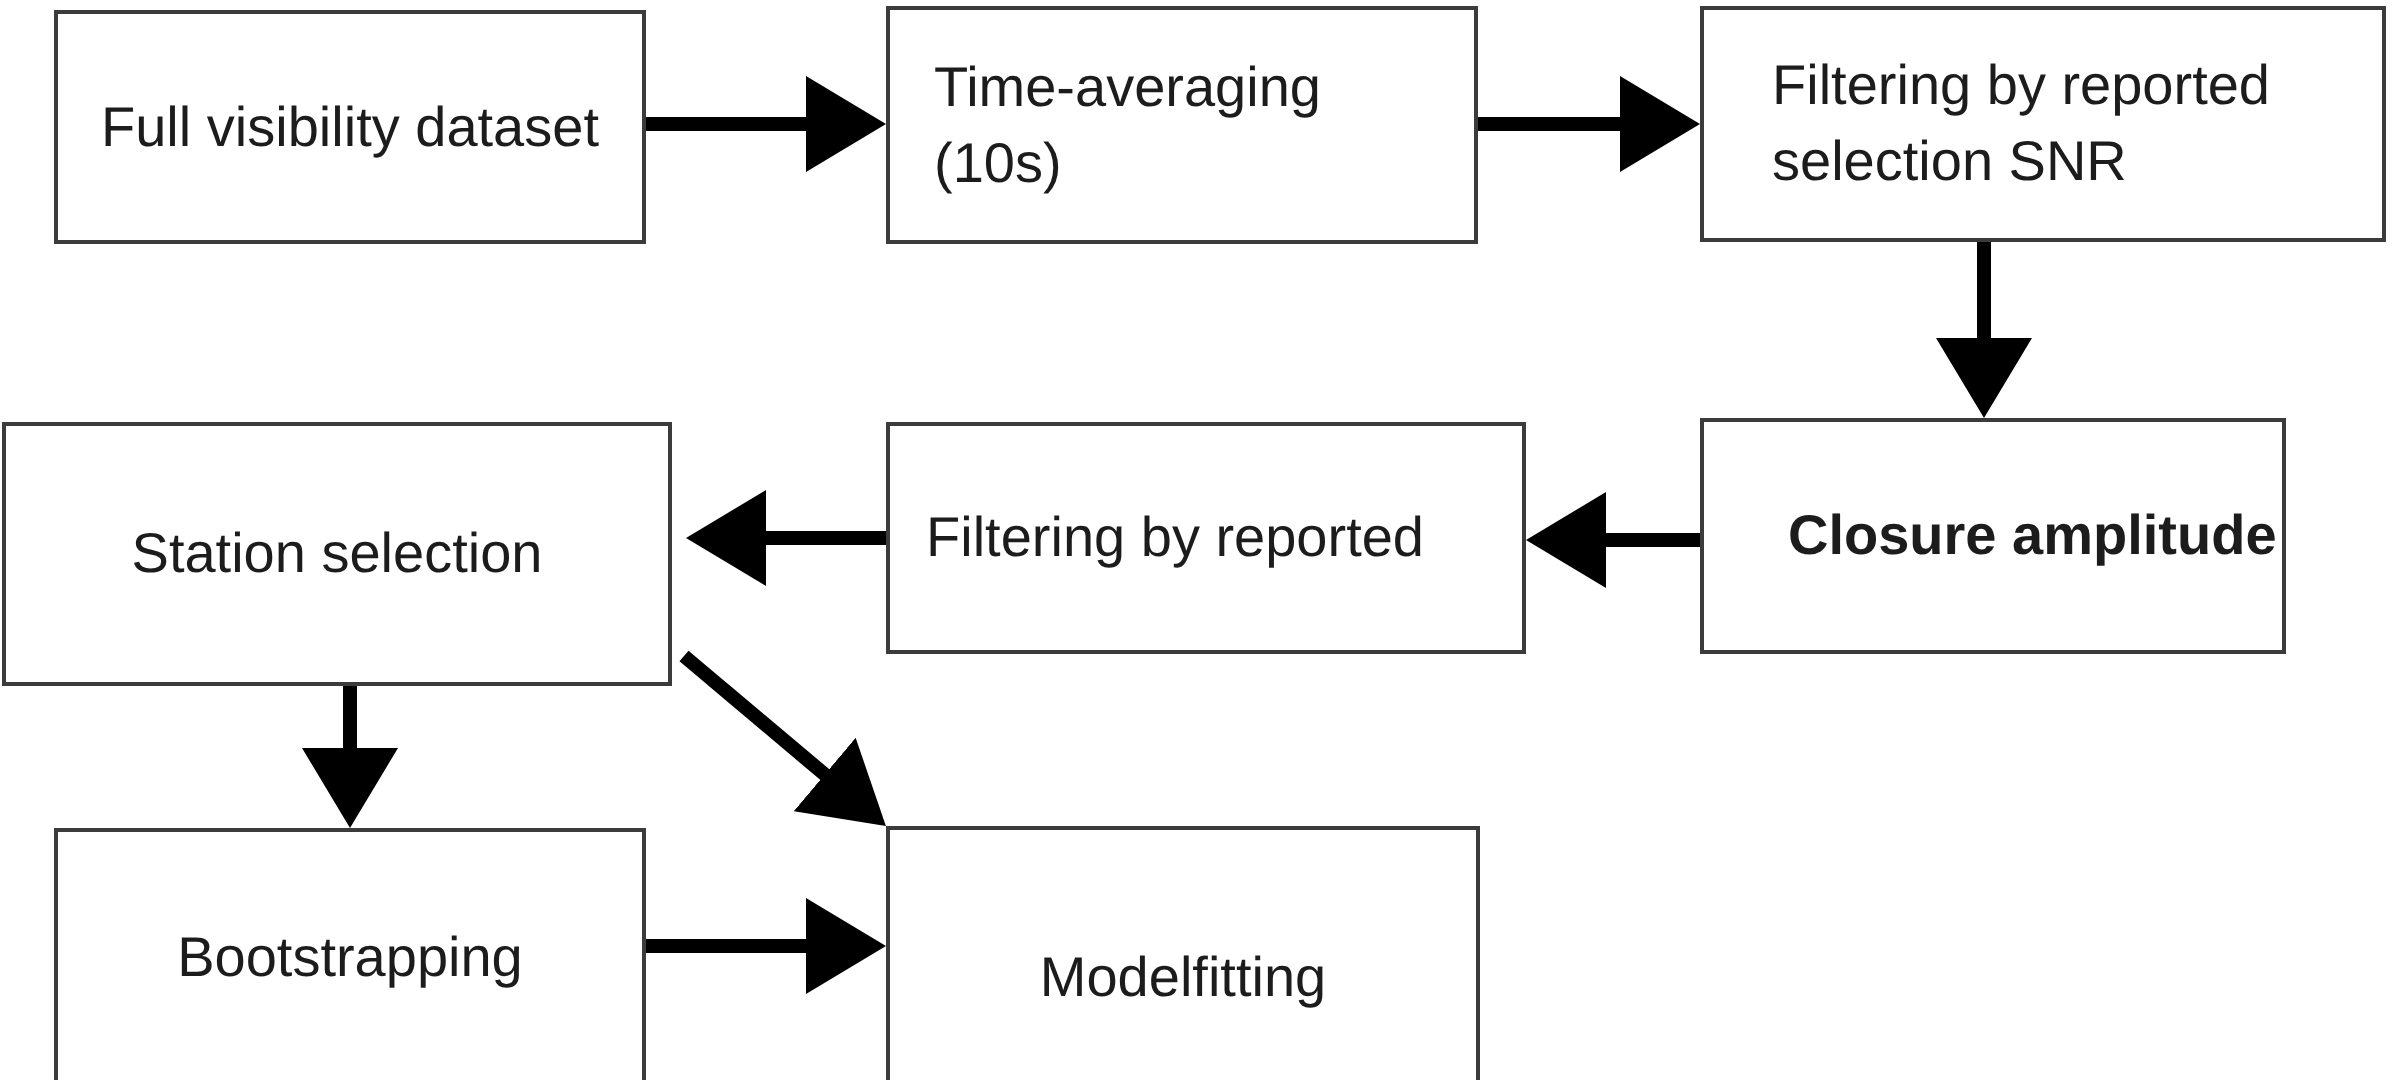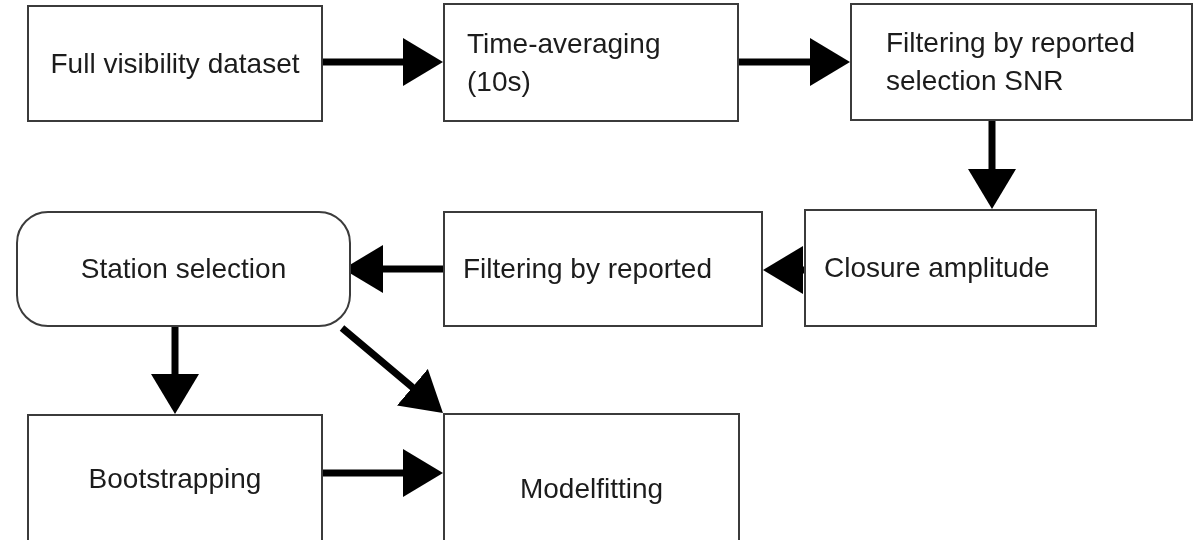--- a/index.html
+++ b/index.html
@@ -71,29 +71,29 @@
   <div class="box left" style="left:443px; top:3px; width:296px; height:119px; padding-left:22px;">
     <span class="label">Time-averaging</span>
     <span class="label">(10s)</span>
   </div>
 
   <div class="box left" style="left:850px; top:3px; width:343px; height:118px; padding-left:34px;">
     <span class="label">Filtering by reported</span>
     <span class="label">selection SNR</span>
   </div>
 
-  <div class="box left" style="left:804px; top:209px; width:293px; height:118px; padding-left:18px;">
+  <div class="box left" style="left:850px; top:209px; width:293px; height:118px; padding-left:42px;font-weight:bold;">
     <span class="label">Closure amplitude</span>
   </div>
 
   <div class="box left" style="left:443px; top:211px; width:320px; height:116px; padding-left:18px;">
     <span class="label">Filtering by reported</span>
   </div>
 
-  <div class="box center" style="left:16px; top:211px; width:335px; height:116px;border-radius:32px;">
+  <div class="box center" style="left:1px; top:211px; width:335px; height:132px;">
     <span class="label">Station selection</span>
   </div>
 
   <div class="box center" style="left:27px; top:414px; width:296px; height:129px;">
     <span class="label">Bootstrapping</span>
   </div>
 
   <div class="box center" style="left:443px; top:413px; width:297px; height:151px;">
     <span class="label">Modelfitting</span>
   </div>

